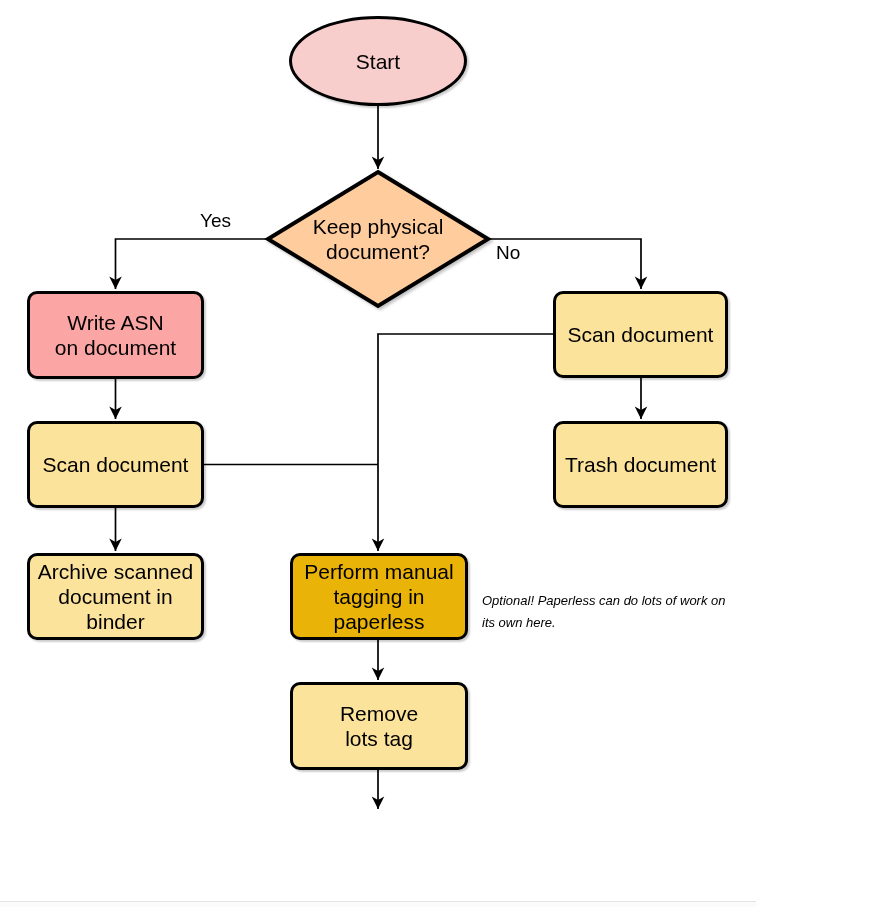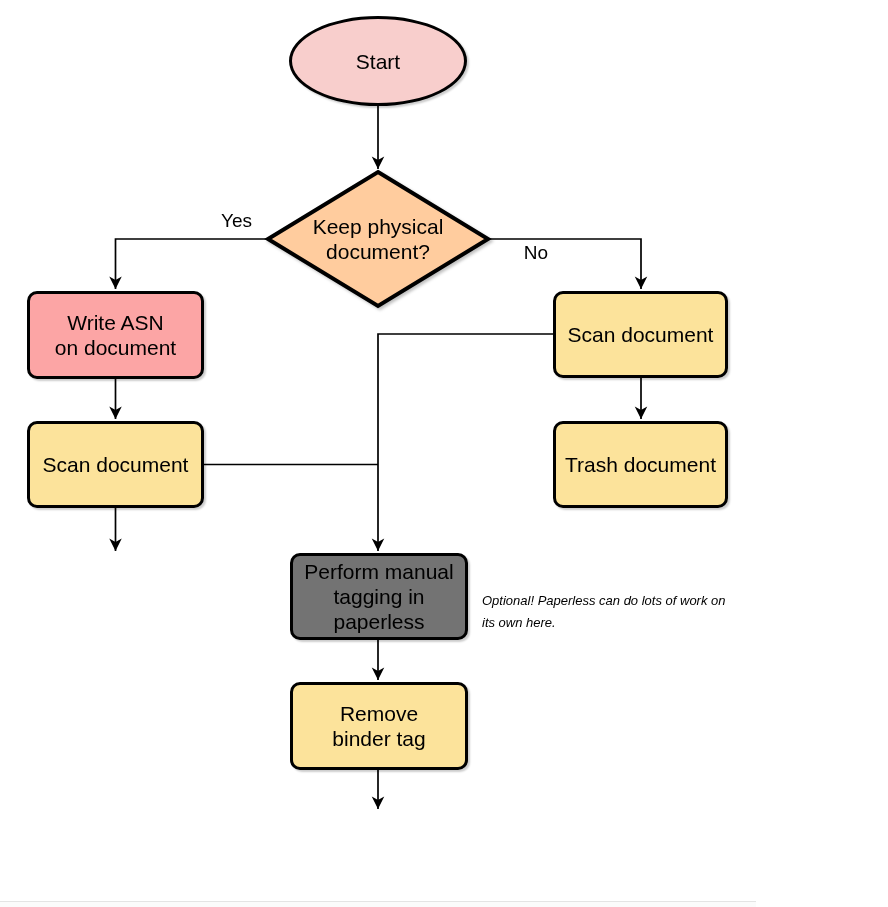--- a/index.html
+++ b/index.html
@@ -43,21 +43,21 @@
     box-shadow: 2px 2px 2px rgba(0,0,0,0.20);
   }
   .diamond-label {
     background: transparent;
   }
   .edge-label {
     position: absolute;
     font-size: 19px;
     line-height: 22px;
     color: #000000;
-    text-align: right;
+    text-align: left;
   }
   .annotation {
     position: absolute;
     font-size: 13px;
     font-style: italic;
     line-height: 22px;
     color: #000000;
     white-space: pre-line;
   }
   .bottom-rule {
@@ -103,31 +103,34 @@
 
   <div class="edge-label" style="left:200px; top:210px; width:52px;">Yes</div>
 
   <div class="edge-label" style="left:496px; top:210px; width:52px;margin-top:32px;">No</div>
 
   <div class="node process" style="left: 27px; top: 291px; width: 177px; height: 88px; background-color: #fca5a5;">Write ASN
 on document</div>
 
   <div class="node process" style="left: 27px; top: 421px; width: 177px; height: 87px; background-color: rgb(252, 227, 155);">Scan document</div>
 
+  <div class="node process" style="left: 27px; top: 553px; width: 177px; height: 87px; background-color: rgb(252, 227, 155);">Archive scanned
+document in
+binder</div>
 
   <div class="node process" style="left: 553px; top: 291px; width: 175px; height: 87px; background-color: rgb(252, 227, 155);">Scan document</div>
 
   <div class="node process" style="left: 553px; top: 421px; width: 175px; height: 87px; background-color: rgb(252, 227, 155);">Trash document</div>
 
-  <div class="node process" style="left: 290px; top: 553px; width: 178px; height: 87px; background-color: #737373;">Perform manual
+  <div class="node process" style="left: 290px; top: 553px; width: 178px; height: 87px; background-color: #eab308;">Perform manual
 tagging in
 paperless</div>
 
   <div class="node process" style="left: 290px; top: 682px; width: 178px; height: 88px; background-color: rgb(252, 227, 155);">Remove
-binder tag</div>
+lots tag</div>
 
 
   <div class="annotation" style="left:482px; top:590px; width:404px;">Optional! Paperless can do lots of work on
 its own here.</div>
 
   <div class="bottom-rule"></div>
 
 </div>
 
 </body></html>

